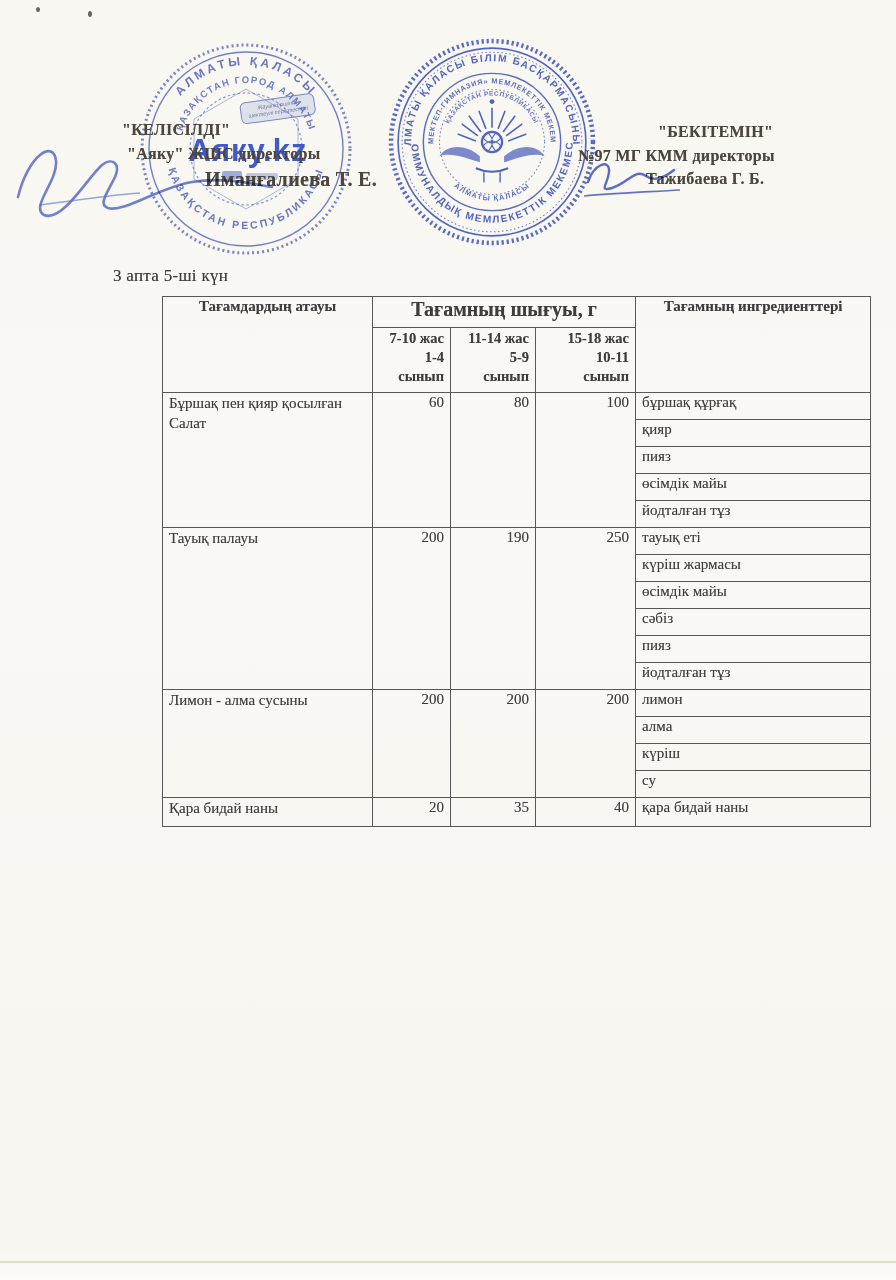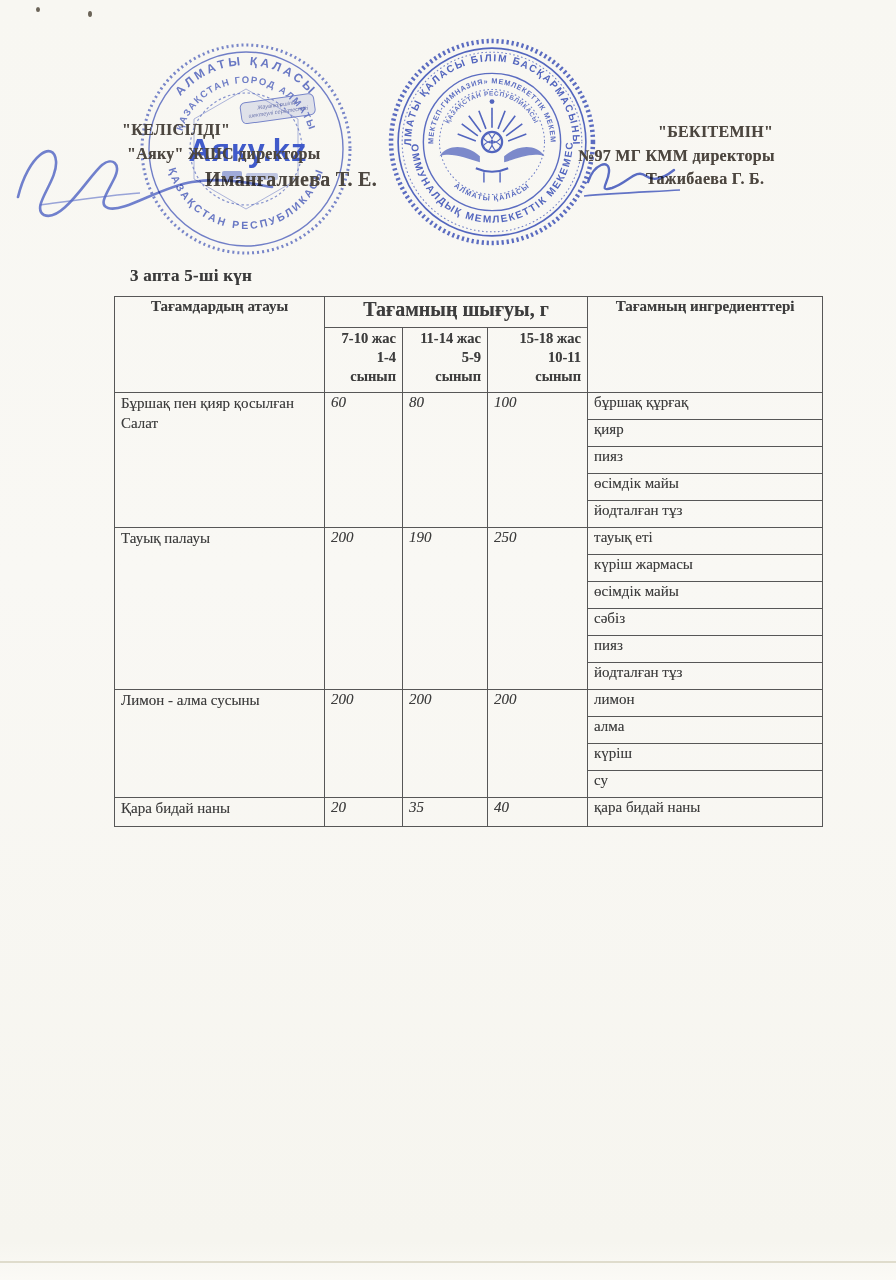--- a/index.html
+++ b/index.html
@@ -16,40 +16,40 @@
   
   .approval-line{
     position:absolute;font-weight:bold;color:#4c463f;white-space:nowrap;
     letter-spacing:.3px;text-shadow:0 0 .6px rgba(76,70,63,.55);z-index:5;
   }
   .stamp{position:absolute;mix-blend-mode:multiply;z-index:3;}
   .sig{position:absolute;z-index:6;mix-blend-mode:multiply;}
 
   
   .doc-title{
-    position:absolute;left:130px;top:266px;font-size:17px;font-weight:bold;
+    position:absolute;left:113px;top:266px;font-size:17px;font-weight:normal;
     color:#3a3a3a;letter-spacing:.3px;text-shadow:0 0 .5px rgba(58,58,58,.5);
   }
   .menu-wrap{position:absolute;left:114px;top:296px;}
   table.menu{
     border-collapse:collapse;table-layout:fixed;width:708px;
-    font-size:15px;color:#3d3d3d;
+    font-size:15px;color:#3d3d3d;margin-left:48px;
   }
   table.menu th,table.menu td{
     border:1.5px solid #575757;padding:1px 6px;vertical-align:top;
     text-shadow:0 0 .5px rgba(61,61,61,.45);
   }
   th.h-span{height:28px;font-size:20px;font-weight:bold;text-align:center;vertical-align:middle;}
   th.h-dish,th.h-ingr{font-size:15px;font-weight:bold;text-align:center;vertical-align:middle;}
   th.h-age{
     height:62px;font-size:14.5px;font-weight:bold;text-align:right;vertical-align:middle;
     white-space:pre-line;line-height:1.3;
   }
   td.dish{text-align:left;line-height:1.3;padding-top:2px;}
-  td.val{text-align:left;padding-top:2px;font-style:italic;}
+  td.val{text-align:right;padding-top:2px;}
   td.ing{height:24px;border-top-width:1px;border-bottom-width:1px;padding-left:8px;vertical-align:middle;}
   td.ing.first{border-top-width:1.5px;}
   td.ing.last{border-bottom-width:1.5px;}
   tr.bread td{height:26px;}
 
   
   .stamp text{font-family:"Liberation Sans","DejaVu Sans",sans-serif;}
 </style>
 </head>
 <body>

